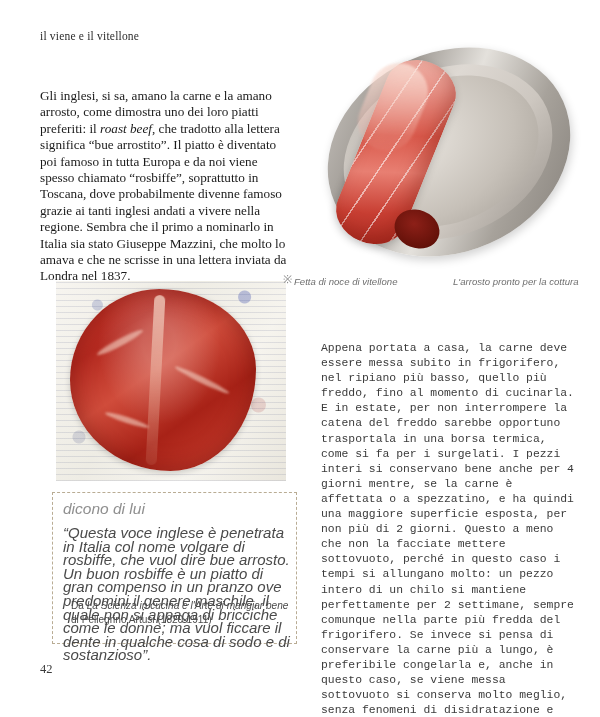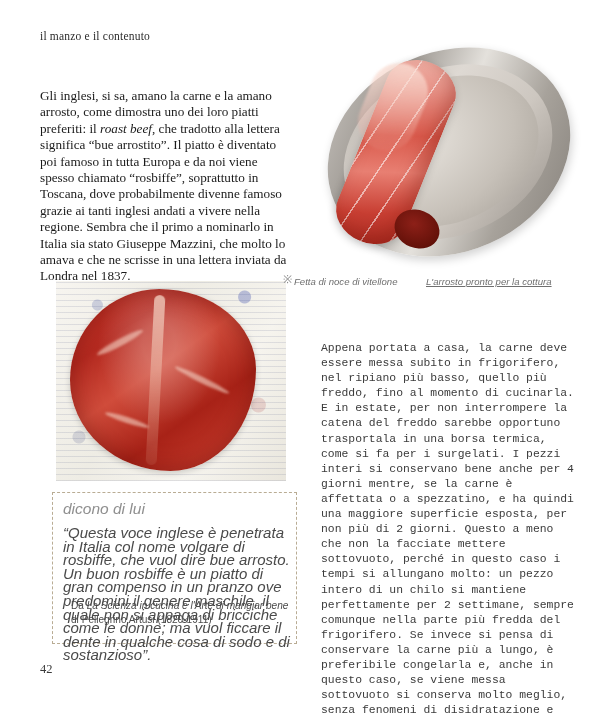--- a/index.html
+++ b/index.html
@@ -195,21 +195,21 @@
   .caption {
     position: absolute;
     font-family: "Liberation Sans", sans-serif;
     font-size: 9.6px;
     font-style: italic;
     color: #6f6f6f;
     white-space: nowrap;
     text-align: right;
   }
   .caption-left  { left: 294px; top: 276px; }
-  .caption-right { left: 426px; top: 276px; text-decoration: underline; }
+  .caption-right { left: 453px; top: 276px; }
   .caption-mark {
     position: absolute;
     left: 283px;
     top: 274px;
     font-size: 11px;
     color: #8a8a8a;
     line-height: 1;
   }
 
   
@@ -285,21 +285,21 @@
     font-family: "Liberation Serif", serif;
     font-size: 12.5px;
     color: #3a3a3a;
   }
 </style>
 </head>
 <body>
 
 <div class="page">
 
-  <div class="running-head">il manzo e il contenuto</div>
+  <div class="running-head">il viene e il vitellone</div>
 
 
   <div class="article-body">Gli inglesi, si sa, amano la carne e la amano arrosto, come dimostra uno dei loro piatti preferiti: il <i>roast beef</i>, che tradotto alla lettera significa “bue arrostito”. Il piatto è diventato poi famoso in tutta Europa e da noi viene spesso chiamato “rosbiffe”, soprattutto in Toscana, dove probabilmente divenne famoso grazie ai tanti inglesi andati a vivere nella regione. Sembra che il primo a nominarlo in Italia sia stato Giuseppe Mazzini, che molto lo amava e che ne scrisse in una lettera inviata da Londra nel 1837.</div>
 
   <div class="photo-roast">
     <div class="platter-outer"></div>
     <div class="platter-inner"></div>
     <div class="platter-well"></div>
     <div class="roast-body"></div>
     <div class="roast-fat"></div>

